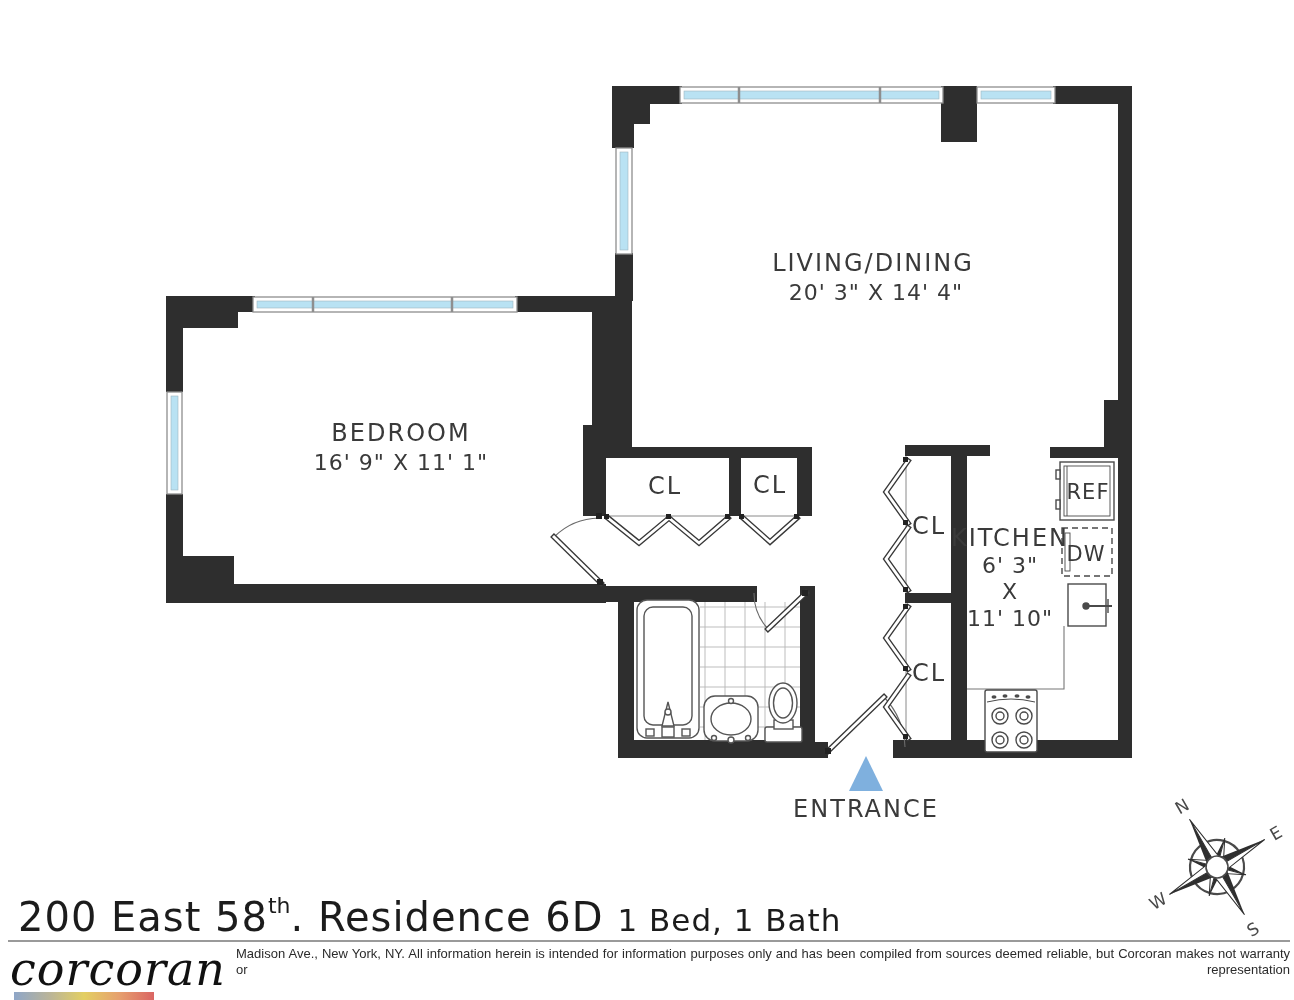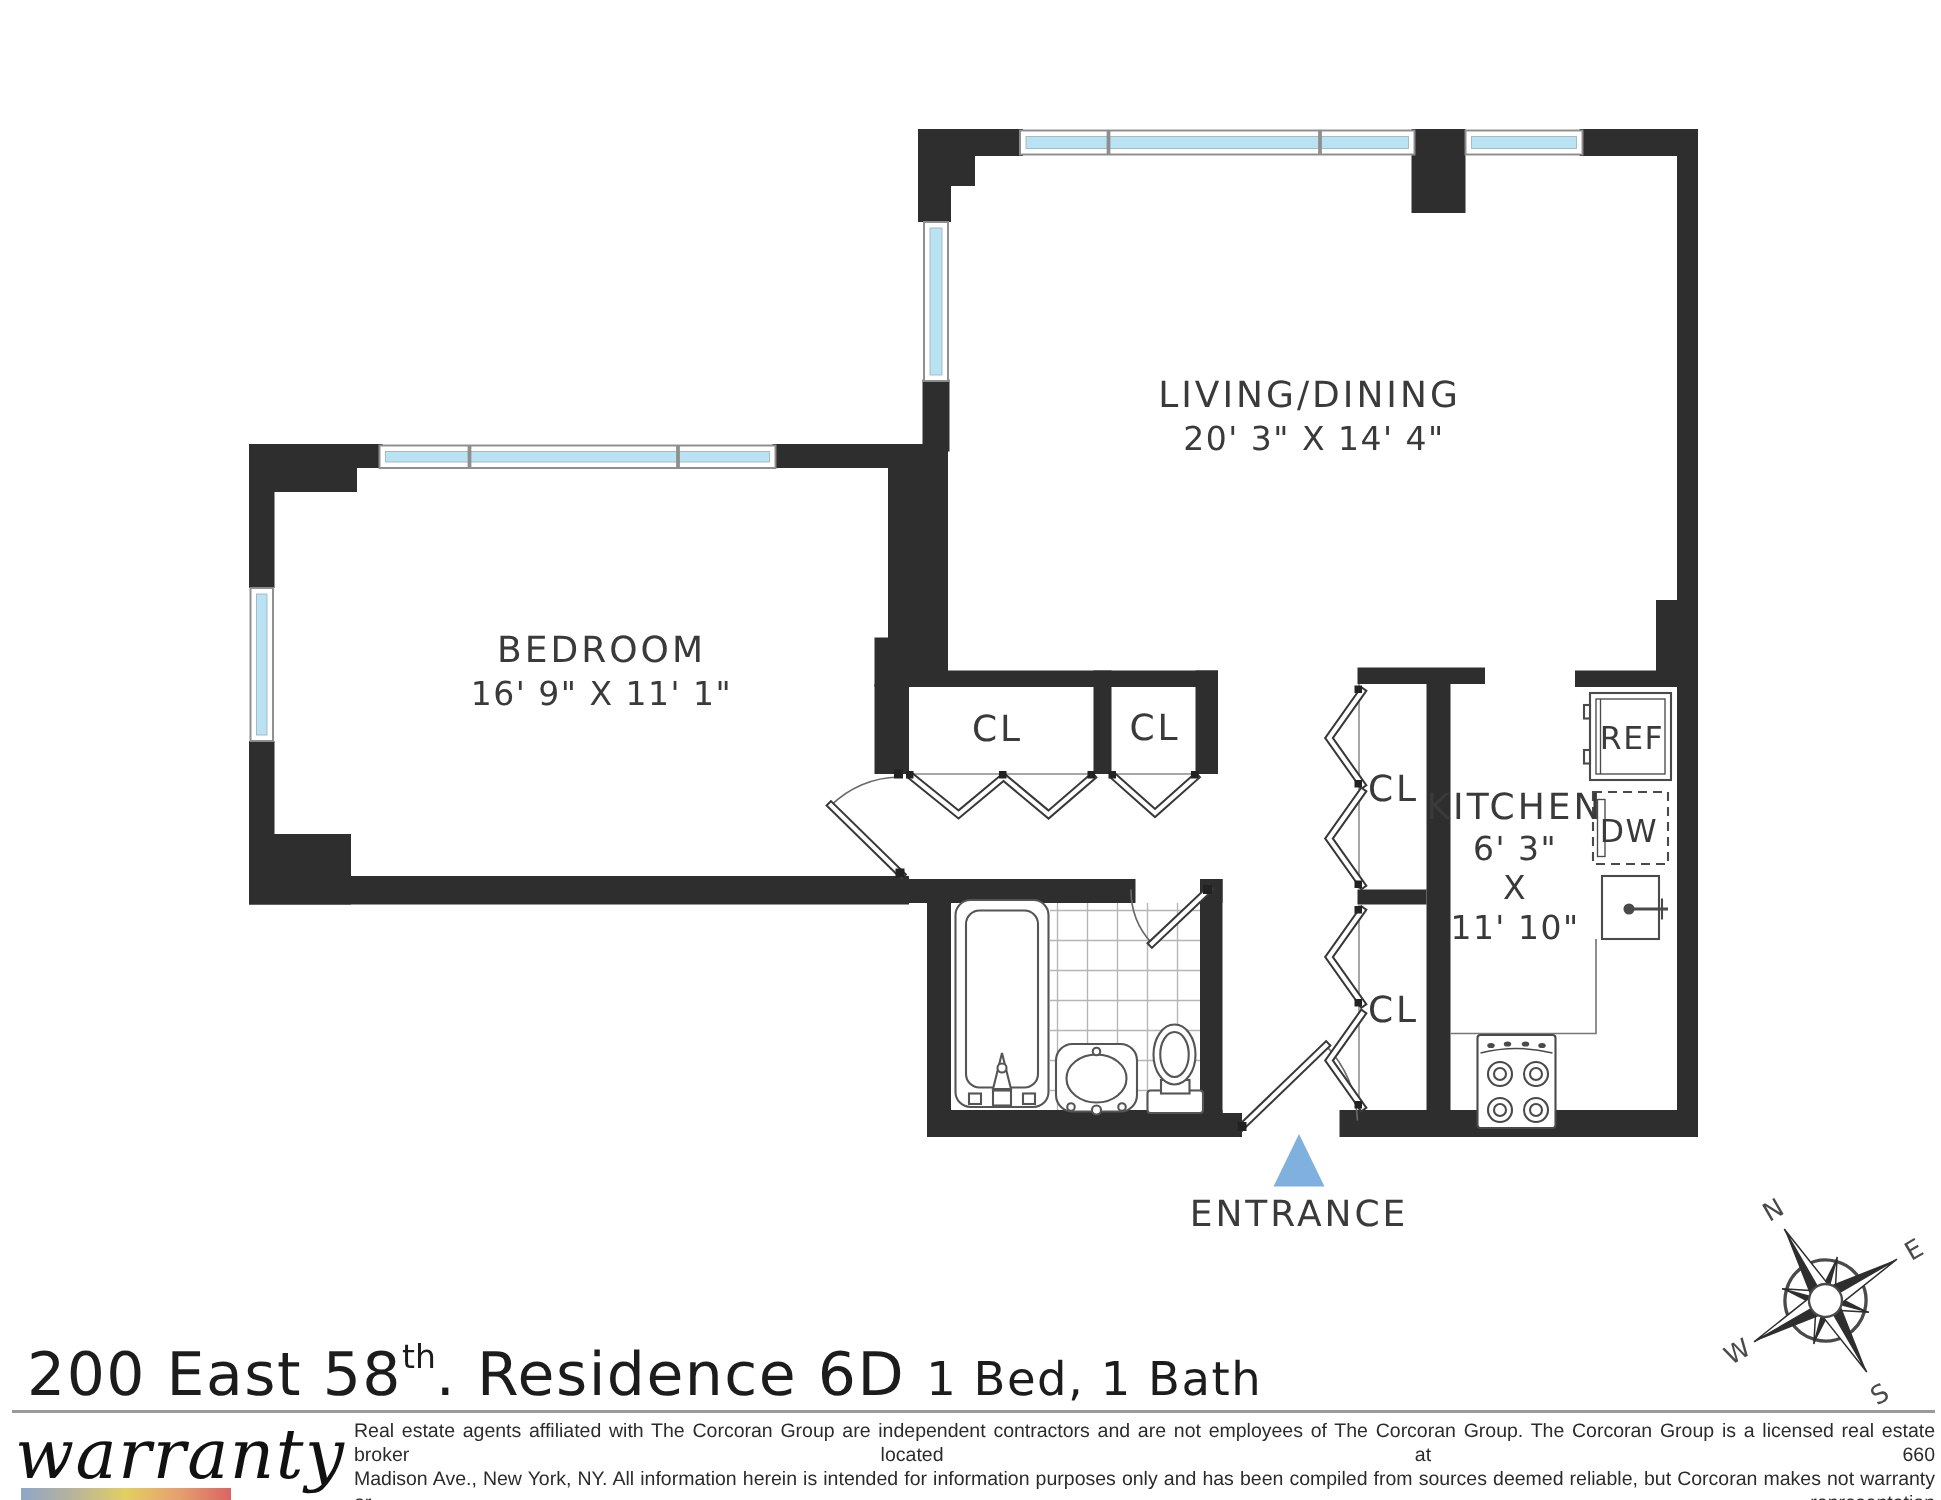--- a/index.html
+++ b/index.html
@@ -296,20 +296,19 @@
     <text class="compass-letter" x="-68" y="6" text-anchor="middle">W</text>
   </g>
 </svg>
 
 <div id="title-block">
   <span class="t1">200 East 58</span><span class="t1 t-sup">th</span><span class="t1">. Residence 6D</span><span class="t2">1 Bed, 1 Bath</span>
 </div>
 
 <div id="rule"></div>
 
-<div id="brand">warranty</div>
+<div id="brand">corcoran</div>
 <div id="brand-bar"></div>
 
 <div id="disclaimer">
-  <div class="disc-just">Real estate agents affiliated with The Corcoran Group are independent contractors and are not employees of The Corcoran Group. The Corcoran Group is a licensed real estate broker located at 660</div>
   <div class="disc-just">Madison Ave., New York, NY. All information herein is intended for information purposes only and has been compiled from sources deemed reliable, but Corcoran makes not warranty or representation</div>
 
 </div>
 
 </body></html>

